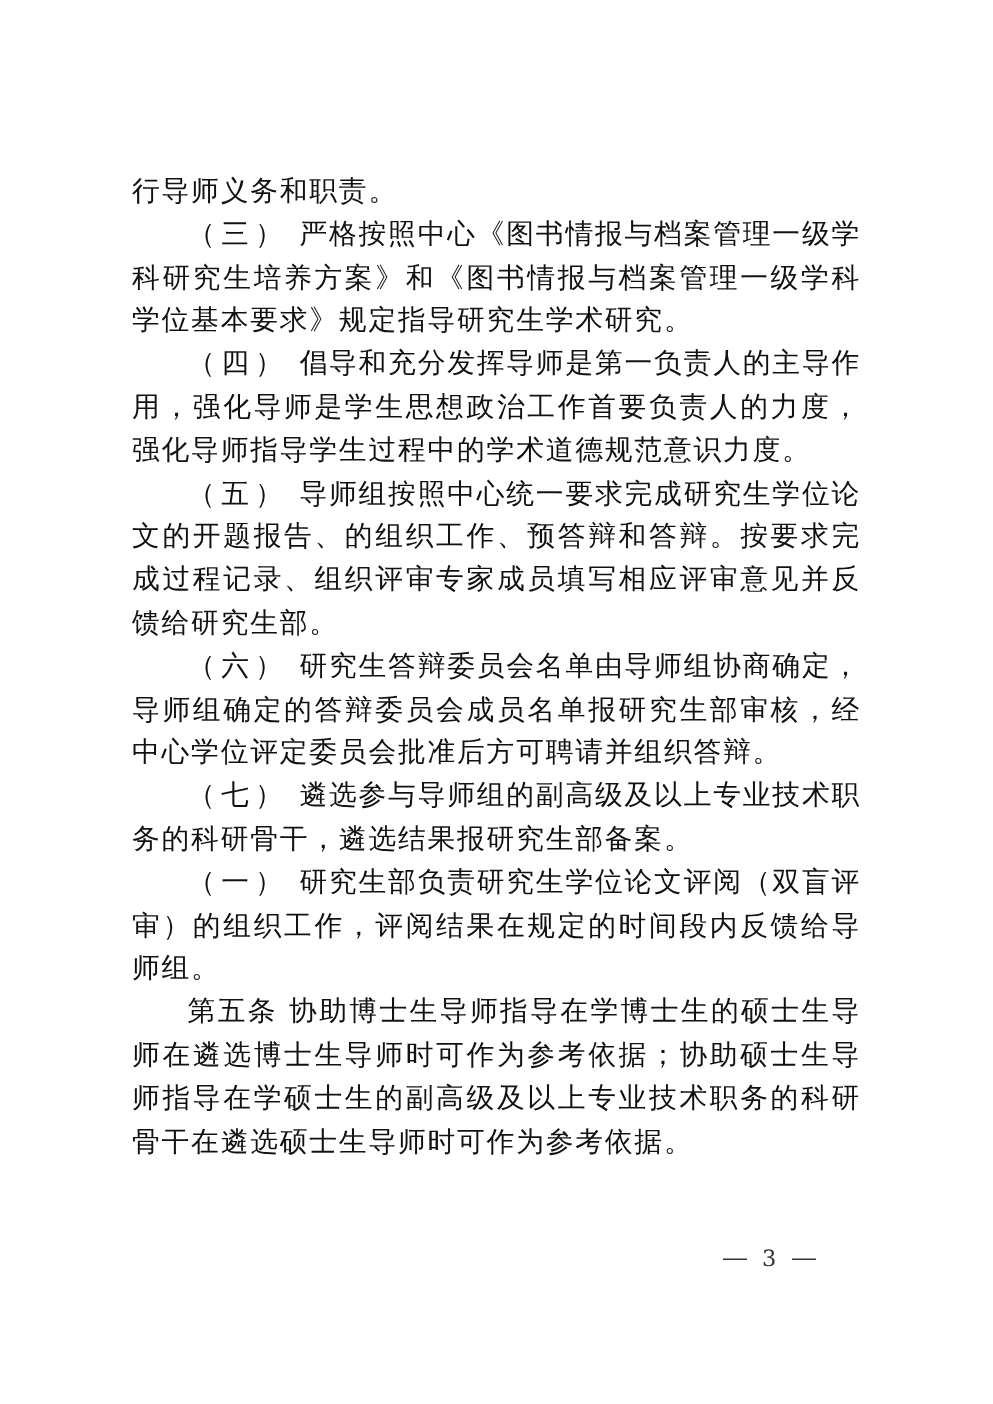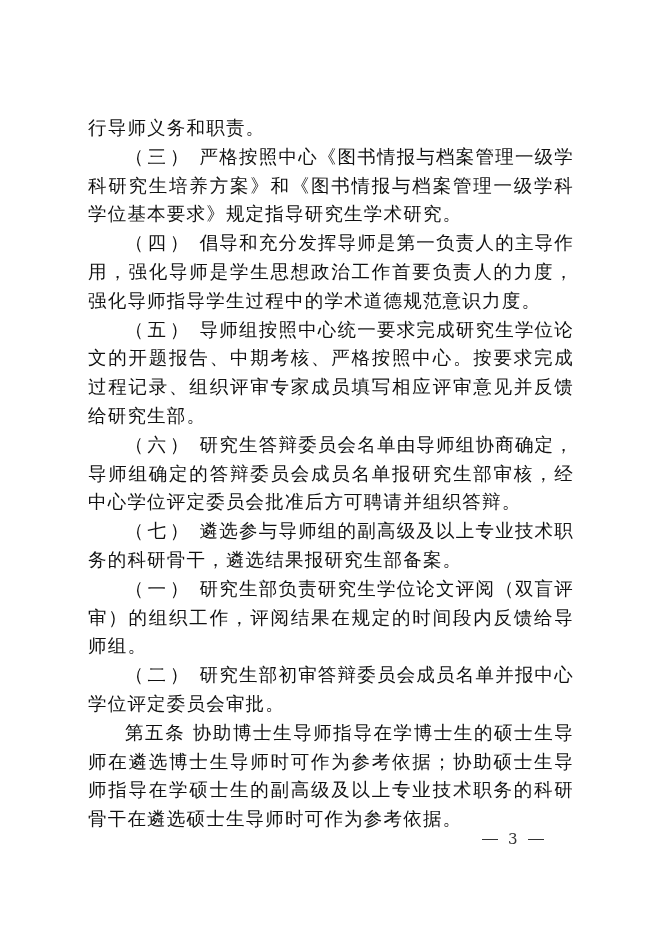--- a/index.html
+++ b/index.html
@@ -77,30 +77,29 @@
 
 <div class="page">
   <div class="content">
 
     <p class="para">行导师义务和职责。</p>
 
     <p class="para indent"><span class="item-num">（三）</span><span> 严格按照中心《图书情报与档案管理一级学科研究生培养方案》和《图书情报与档案管理一级学科学位基本要求》规定指导研究生学术研究。</span></p>
 
     <p class="para indent"><span class="item-num">（四）</span><span> 倡导和充分发挥导师是第一负责人的主导作用，强化导师是学生思想政治工作首要负责人的力度，强化导师指导学生过程中的学术道德规范意识力度。</span></p>
 
-    <p class="para indent"><span class="item-num">（五）</span><span> 导师组按照中心统一要求完成研究生学位论文的开题报告、中期考核、严格按照中心。按要求完成过程记录、组织评审专家成员填写相应评审意见并反馈给研究生部。</span></p>
+    <p class="para indent"><span class="item-num">（五）</span><span> 导师组按照中心统一要求完成研究生学位论文的开题报告、的组织工作、预答辩和答辩。按要求完成过程记录、组织评审专家成员填写相应评审意见并反馈给研究生部。</span></p>
 
     <p class="para indent"><span class="item-num">（六）</span><span> 研究生答辩委员会名单由导师组协商确定，导师组确定的答辩委员会成员名单报研究生部审核，经中心学位评定委员会批准后方可聘请并组织答辩。</span></p>
 
     <p class="para indent"><span class="item-num">（七）</span><span> 遴选参与导师组的副高级及以上专业技术职务的科研骨干，遴选结果报研究生部备案。</span></p>
 
 
     <p class="para indent"><span class="item-num">（一）</span><span> 研究生部负责研究生学位论文评阅（双盲评审）的组织工作，评阅结果在规定的时间段内反馈给导师组。</span></p>
 
-    <p class="para indent"><span class="item-num">（二）</span><span> 研究生部初审答辩委员会成员名单并报中心学位评定委员会审批。</span></p>
 
     <p class="para indent"><span class="article-label">第五条</span><span> 协助博士生导师指导在学博士生的硕士生导师在遴选博士生导师时可作为参考依据；协助硕士生导师指导在学硕士生的副高级及以上专业技术职务的科研骨干在遴选硕士生导师时可作为参考依据。</span></p>
 
   </div>
 
   <div class="page-number">
     <span class="dash"></span>
     <span>3</span>
     <span class="dash"></span>
   </div>

